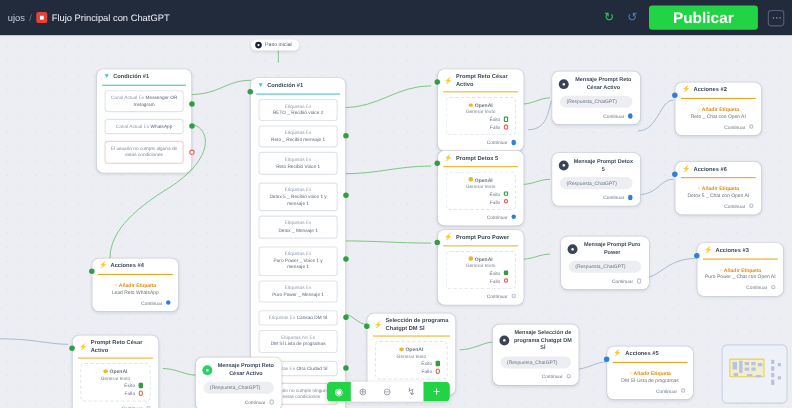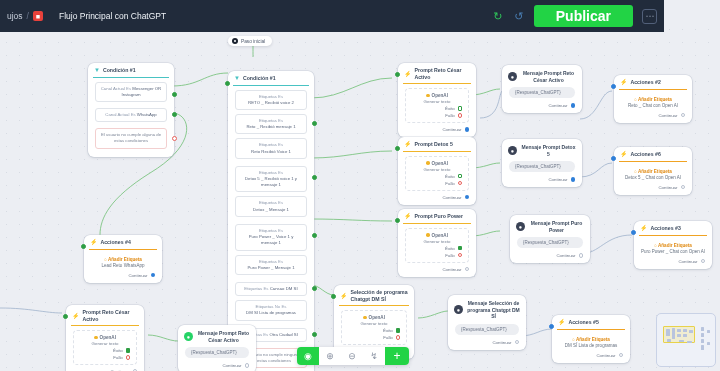--- a/index.html
+++ b/index.html
@@ -7,32 +7,32 @@
   body {
     font-family: "Liberation Sans", sans-serif;
     background: #eceef3;
     font-size: 10px;
     color: #2f3a4a;
   }
   #app { position: relative; width: 720px; height: 371px; overflow: hidden; }
 
   
   .topbar {
-    position: absolute; left: 0; top: 0; width: 664px; height: 23px;
+    position: absolute; left: 0; top: 0; width: 720px; height: 23px;
     background: #212b3b; display: flex; align-items: center;
     padding: 16px 7px; z-index: 50;
   }
   .crumb { display: flex; align-items: center; gap: 4px; color: #c8cfdb; font-size: 8.5px; white-space: nowrap; }
   .crumb .sep { color: #6c7890; }
   .crumb .bot-ico {
     width: 10px; height: 10px; border-radius: 2px; background: #e8413b;
     display: inline-flex; align-items: center; justify-content: center;
     color: #fff; font-size: 7px; line-height: 1;
   }
-  .crumb .title { color: #eef2f7; margin-left: 12px; }
+  .crumb .title { color: #eef2f7; }
   .topbar-right { margin-left: auto; display: flex; align-items: center; gap: 9px; }
   .ticon { width: 12px; height: 12px; display: inline-flex; align-items: center; justify-content: center; font-size: 11px; line-height: 1; }
   .ticon.undo { color: #2fc85a; }
   .ticon.redo { color: #4a7fb5; }
   .publish-btn {
     background: #22d345; color: #fff; border: none; border-radius: 3px;
     font-family: inherit; font-size: 14px; font-weight: bold;
     padding: 3px 22px; cursor: pointer;
   }
   .menu-btn {

